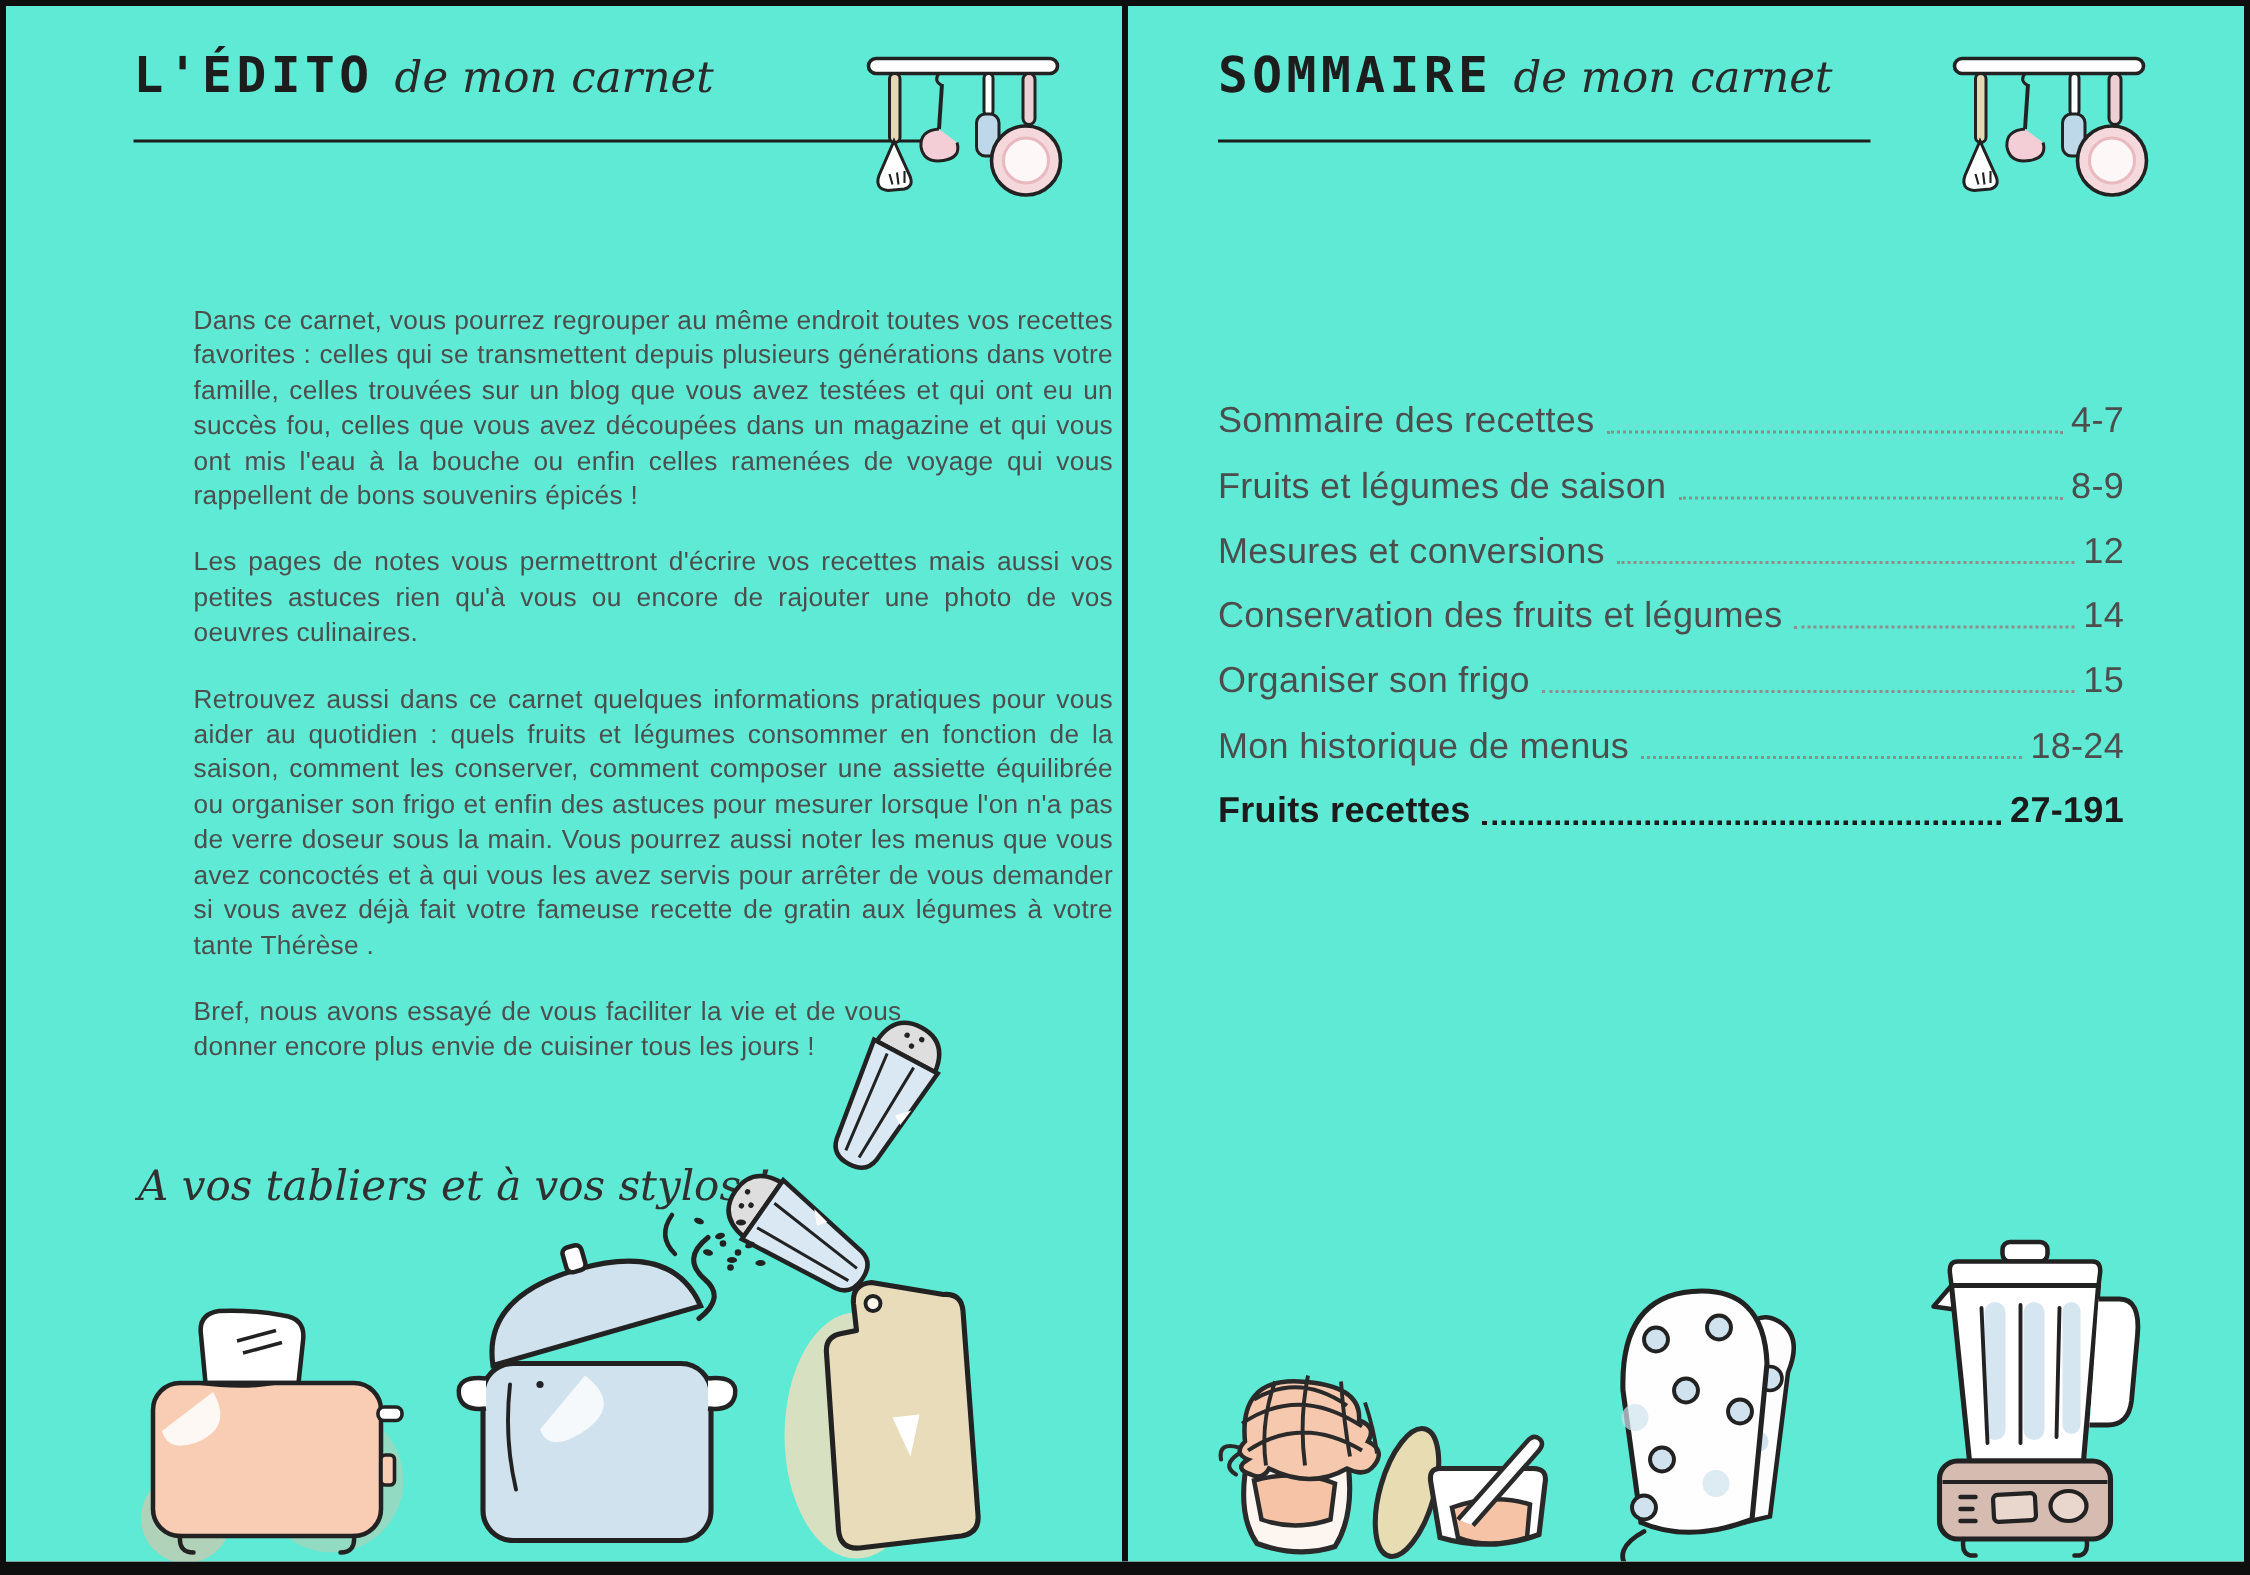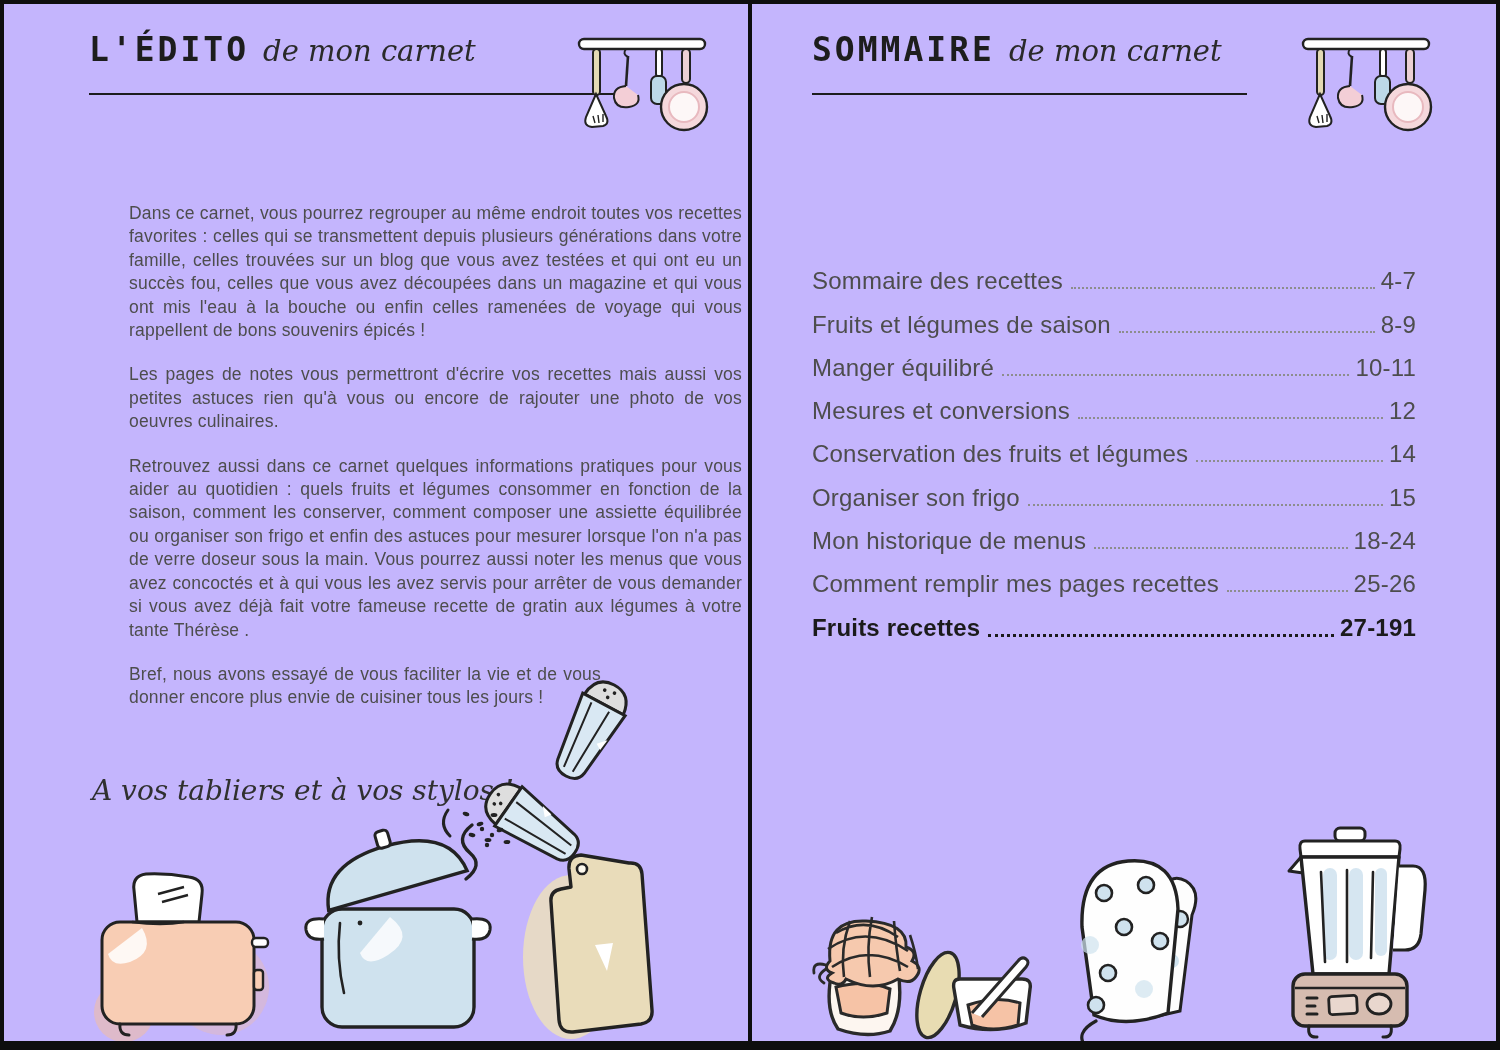--- a/index.html
+++ b/index.html
@@ -2,21 +2,21 @@
 <html><head>
 <meta charset="utf-8">
 <style>
   html,body{margin:0;padding:0;background:#ffffff;}
   .frame{
     width:1500px;height:1050px;box-sizing:border-box;
     border:4px solid #0e0e0e;border-bottom-width:9px;
     display:flex;background:#ffffff;overflow:hidden;
     font-family:"Liberation Sans",sans-serif;
   }
-  .page{position:relative;width:744px;height:1037px;background:#c4b5fd;overflow:hidden;flex:0 0 auto;}
+  .page{position:relative;width:744px;height:1037px;background:#5eead4;overflow:hidden;flex:0 0 auto;}
   .divider{width:4px;background:#0e0e0e;flex:0 0 auto;}
 
   
   .page-header{position:absolute;top:26px;white-space:nowrap;}
   .page-left .page-header{left:85px;}
   .page-right .page-header{left:60px;}
   .title{
     font-weight:bold;font-size:33px;letter-spacing:3px;color:#1d1d1d;
     font-family:"DejaVu Sans Mono","Liberation Mono",monospace;
   }
@@ -192,48 +192,38 @@
           <span class="toc-label">Sommaire des recettes</span>
           <span class="dots"></span>
           <span class="toc-pages">4-7</span>
         </div>
       <div class="toc-row">
           <span class="toc-label">Fruits et légumes de saison</span>
           <span class="dots"></span>
           <span class="toc-pages">8-9</span>
         </div>
       <div class="toc-row">
-          <span class="toc-label">Manger équilibré</span>
-          <span class="dots"></span>
-          <span class="toc-pages">10-11</span>
-        </div>
-      <div class="toc-row">
           <span class="toc-label">Mesures et conversions</span>
           <span class="dots"></span>
           <span class="toc-pages">12</span>
         </div>
       <div class="toc-row">
           <span class="toc-label">Conservation des fruits et légumes</span>
           <span class="dots"></span>
           <span class="toc-pages">14</span>
         </div>
       <div class="toc-row">
           <span class="toc-label">Organiser son frigo</span>
           <span class="dots"></span>
           <span class="toc-pages">15</span>
         </div>
       <div class="toc-row">
           <span class="toc-label">Mon historique de menus</span>
           <span class="dots"></span>
           <span class="toc-pages">18-24</span>
-        </div>
-      <div class="toc-row">
-          <span class="toc-label">Comment remplir mes pages recettes</span>
-          <span class="dots"></span>
-          <span class="toc-pages">25-26</span>
         </div>
       <div class="toc-row bold">
           <span class="toc-label">Fruits recettes</span>
           <span class="dots"></span>
           <span class="toc-pages">27-191</span>
         </div>
     </nav>
 
     <svg class="illus" style="left:58px;top:905px;" width="245" height="135" viewBox="0 0 245 135">
       <path d="M22 62 q-8 38 6 58 q28 10 52 2 q14 -22 8 -60 Z" fill="#fdf6f0" stroke="#2a2a2a" stroke-width="3.4"></path>

